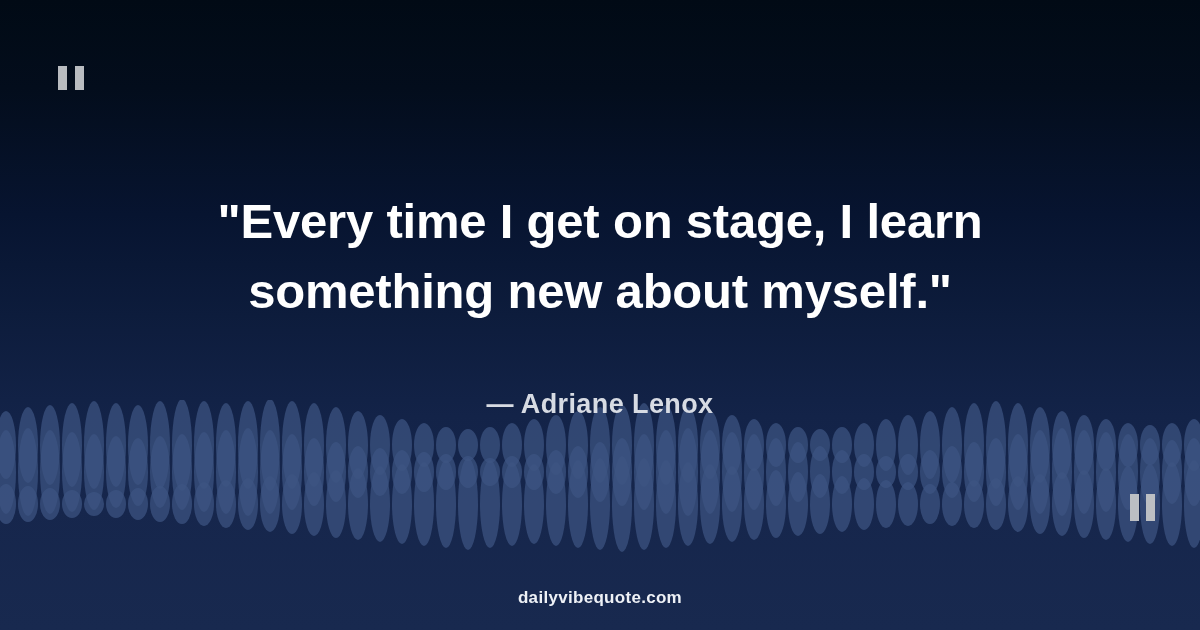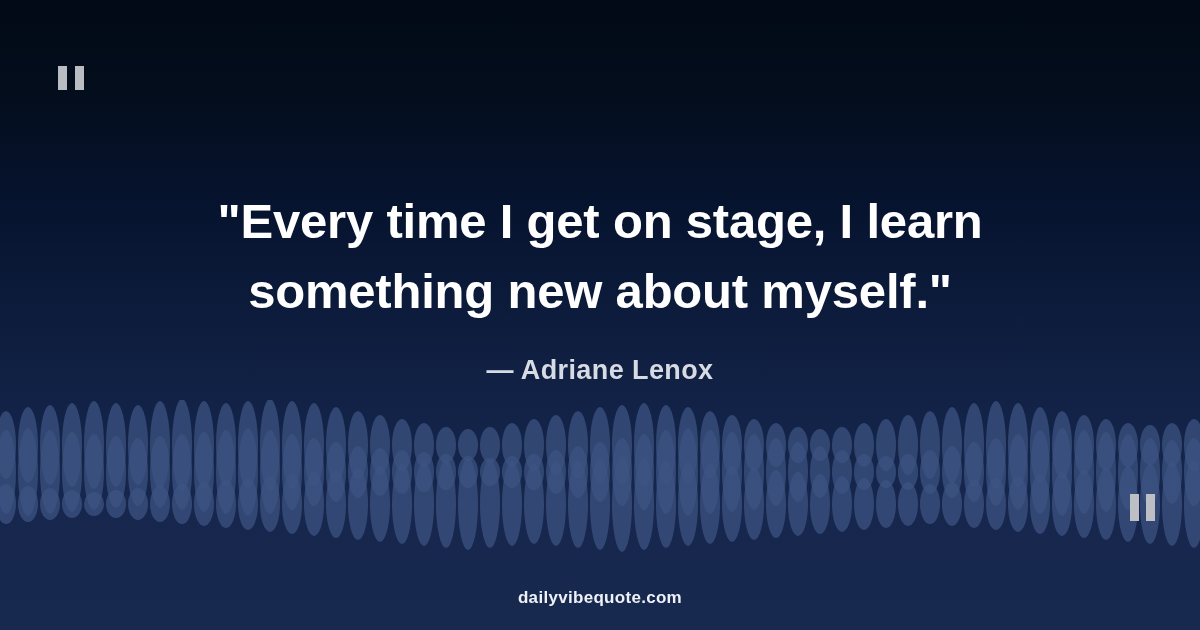--- a/index.html
+++ b/index.html
@@ -77,21 +77,21 @@
     width:960px;
     text-align:center;
     color:#ffffff;
     font-size:49px;
     font-weight:bold;
     line-height:70px;
     letter-spacing:-0.2px;
   }
 
   #attribution {
-    margin-top:29px;
+    margin-top:63px;
     text-align:center;
     color:#d7dbe3;
     font-size:27px;
     font-weight:bold;
     letter-spacing:0.4px;
   }
 
   #footer {
     position:absolute;
     left:0;

